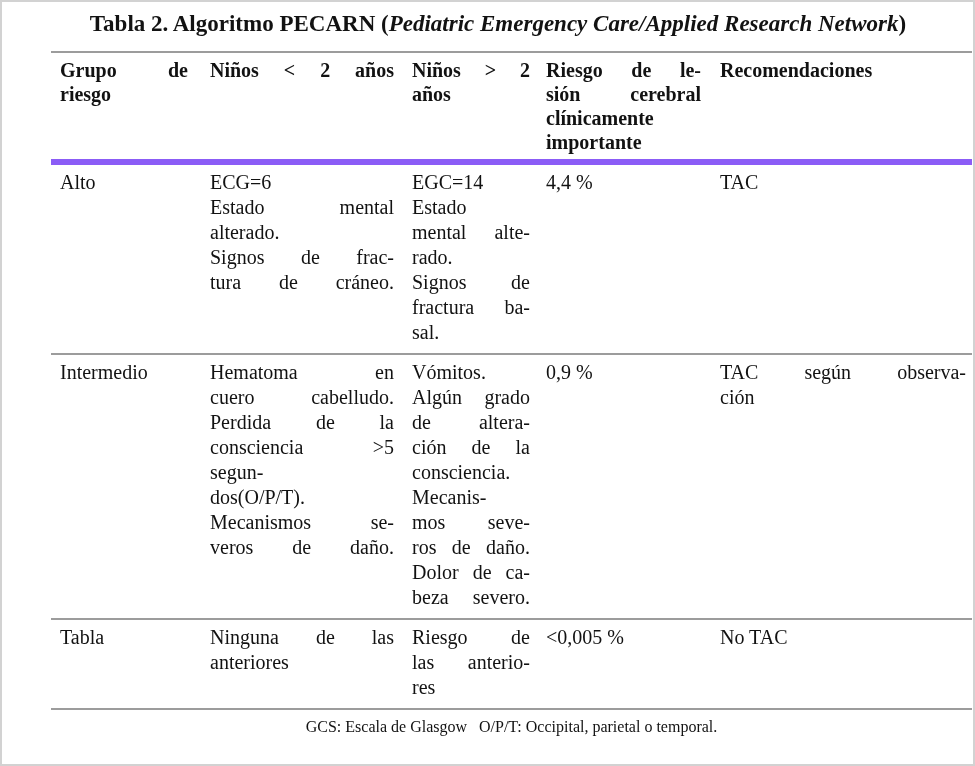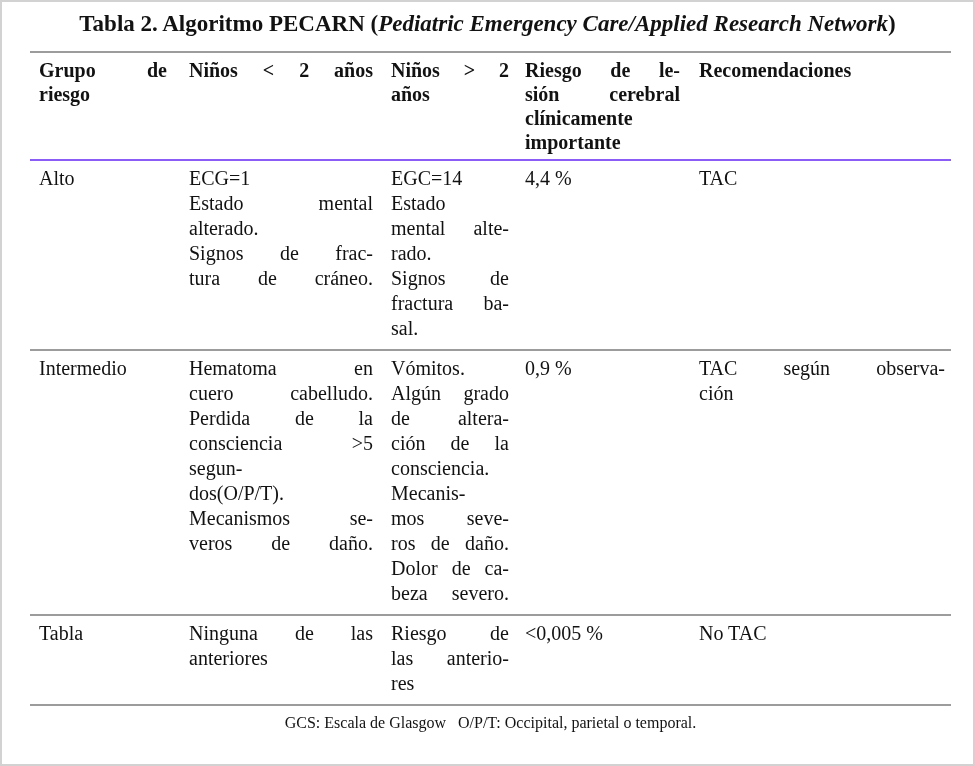--- a/index.html
+++ b/index.html
@@ -5,20 +5,21 @@
   html,body{margin:0;padding:0;background:#ffffff;}
   .page{
     position:relative;
     width:975px;height:766px;
     box-sizing:border-box;
     border:2px solid #d2d2d2;
     background:#ffffff;
     color:#121212;
     font-family:"Liberation Serif","DejaVu Serif",serif;
     overflow:hidden;
+    padding-left:21px;
   }
   .caption{
     padding-top:6px;
     text-align:center;
     font-weight:bold;
     font-size:23px;
     line-height:31px;
   }
   .caption-line{white-space:nowrap;}
   .caption .it{font-style:italic;}
@@ -26,21 +27,21 @@
     border-collapse:collapse;
     table-layout:fixed;
     width:921px;
     margin:12px 0 0 28px;
   }
   col.w1{width:157px;}
   col.w2{width:198px;}
   col.w3{width:133px;}
   col.w4{width:174px;}
   col.w5{width:259px;}
-  thead tr{border-top:2px solid #9c9c9c;border-bottom:2px solid #8b5cf6;}
+  thead tr{border-top:2px solid #9c9c9c;border-bottom:6px solid #8b5cf6;}
   tbody tr{border-bottom:2px solid #9c9c9c;}
   th,td{
     vertical-align:top;
     font-size:20px;
     white-space:pre-line;
     text-align:justify;
     text-align-last:justify;
     font-weight:normal;
     padding:5px 12px 8px 2px;
   }
@@ -89,21 +90,21 @@
         <th class="c4">Riesgo de le-
 sión cerebral
 clínicamente
 importante</th>
         <th class="c5">Recomendaciones</th>
       </tr>
     </thead>
     <tbody>
       <tr>
         <td class="c1">Alto</td>
-        <td class="c2">ECG=1
+        <td class="c2">ECG=6
 Estado mental
 alterado.
 Signos de frac-
 tura de cráneo.</td>
         <td class="c3">EGC=14
 Estado
 mental alte-
 rado.
 Signos de
 fractura ba-

